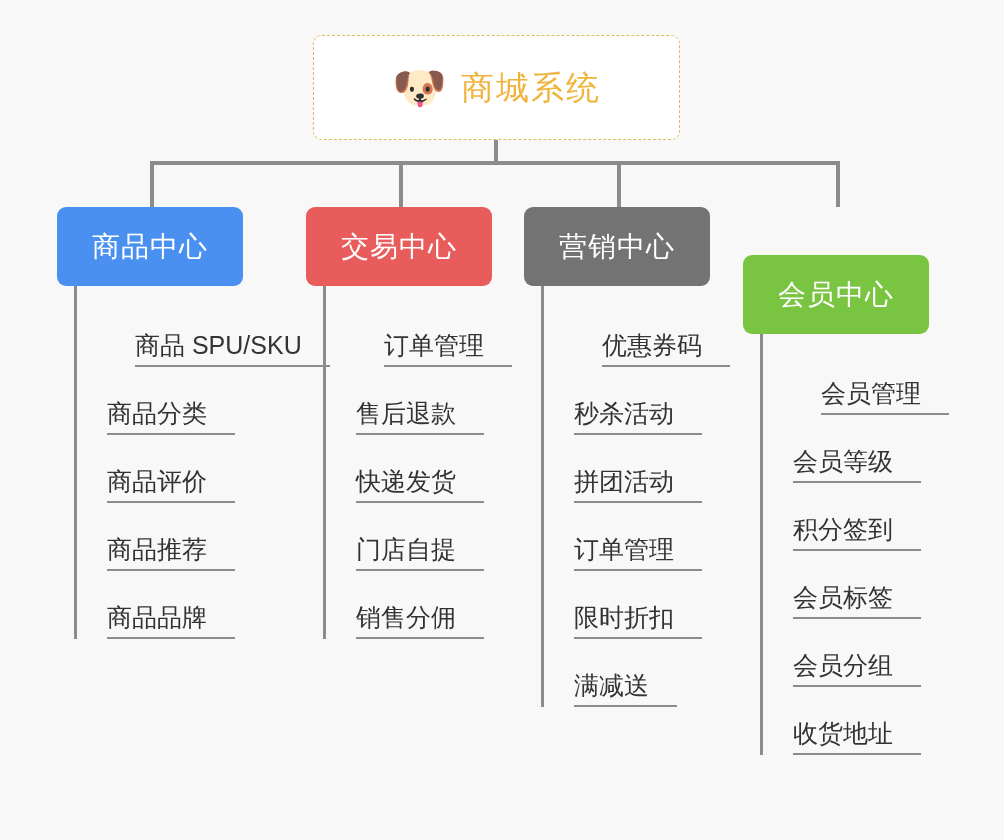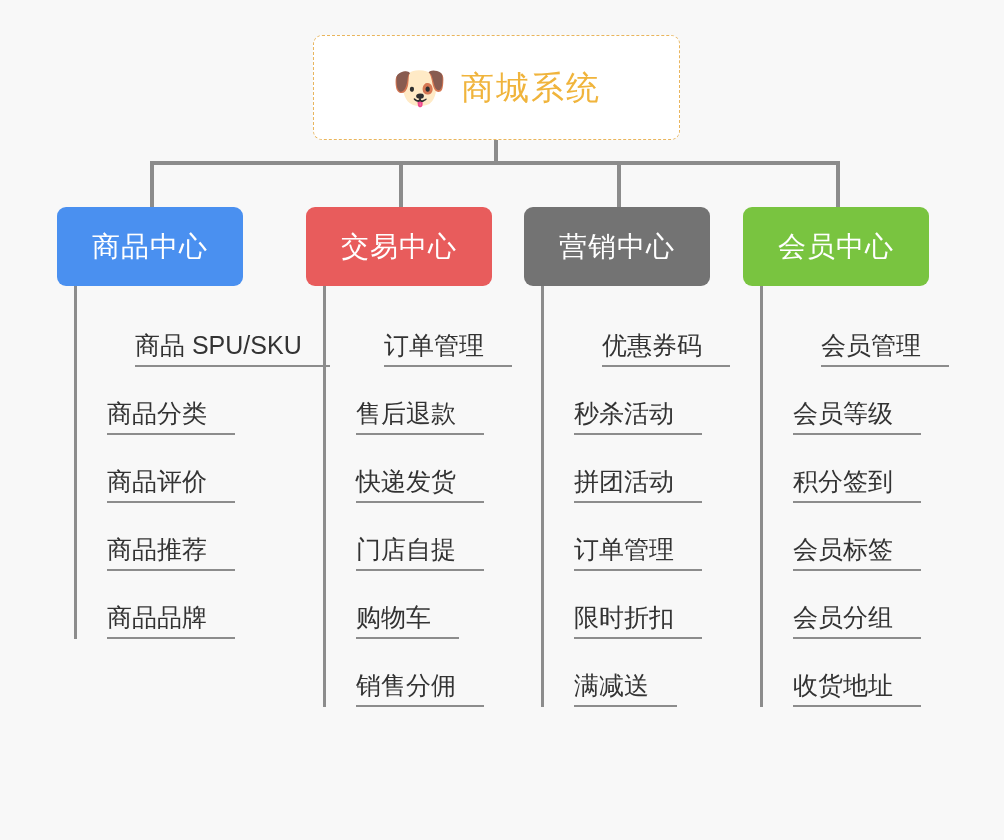--- a/index.html
+++ b/index.html
@@ -78,21 +78,21 @@
   .conn-drop.d4 { left: 836px; }
 
   
   .column {
     position: absolute;
     top: 207px;
   }
   .column.c1 { left: 57px;  width: 245px; }
   .column.c2 { left: 306px; width: 232px; }
   .column.c3 { left: 524px; width: 222px; }
-  .column.c4 { left: 743px; width: 222px; }
+  .column.c4 { left: 743px; width: 222px; margin-top: 48px; }
 
   .cat-header {
     box-sizing: border-box;
     height: 79px;
     border-radius: 9px;
     display: flex;
     align-items: center;
     justify-content: center;
     color: #ffffff;
     font-size: 28px;
@@ -183,23 +183,20 @@
       <li class="leaf-item">
           <span class="leaf-label">售后退款</span>
         </li>
       <li class="leaf-item">
           <span class="leaf-label">快递发货</span>
         </li>
       <li class="leaf-item">
           <span class="leaf-label">门店自提</span>
         </li>
       <li class="leaf-item">
-          <span class="leaf-label">购物车</span>
-        </li>
-      <li class="leaf-item">
           <span class="leaf-label">销售分佣</span>
         </li>
     </ul>
   </div>
 
   <div class="column c3">
     <div class="cat-header">
       <span>营销中心</span>
     </div>
     <ul class="leaf-list">

